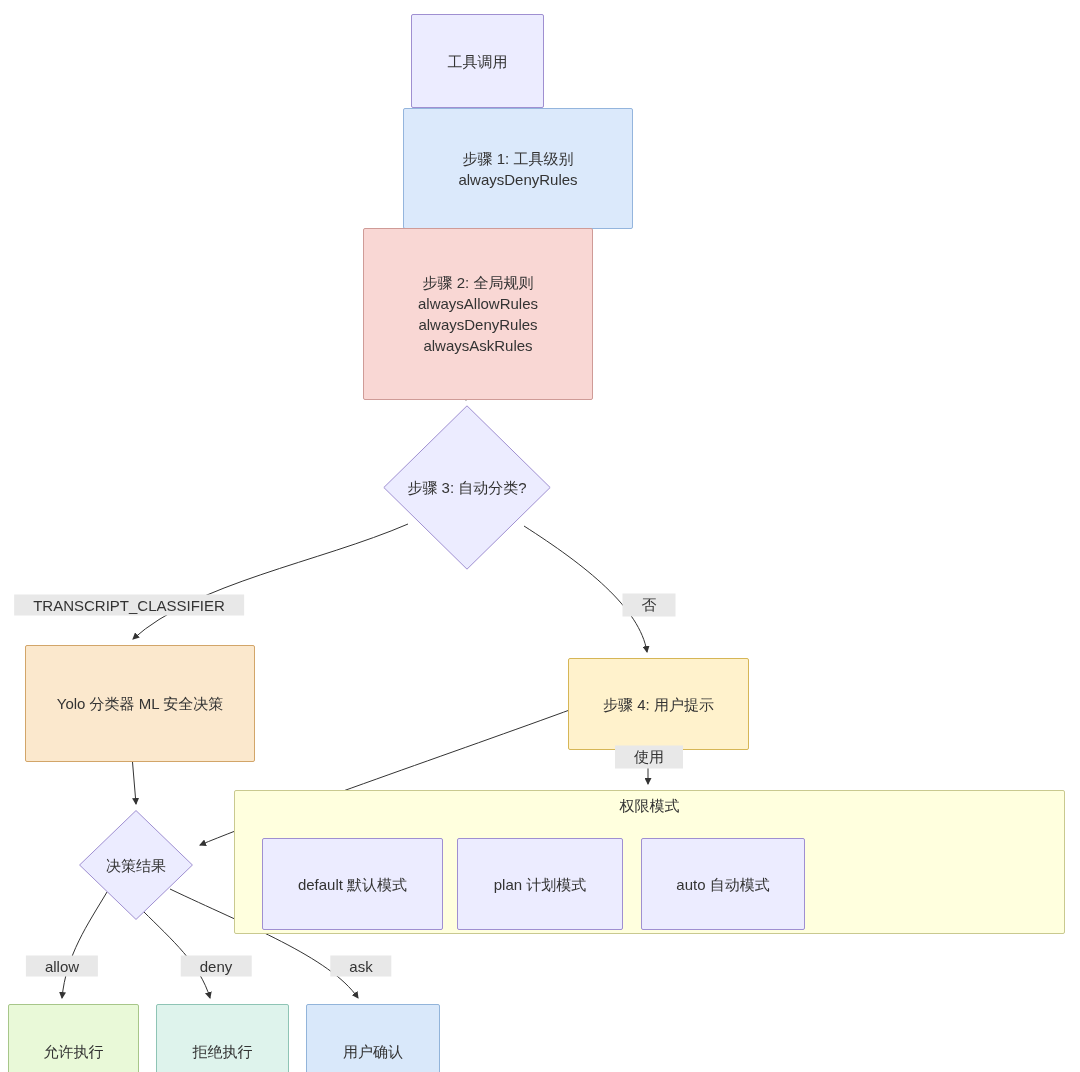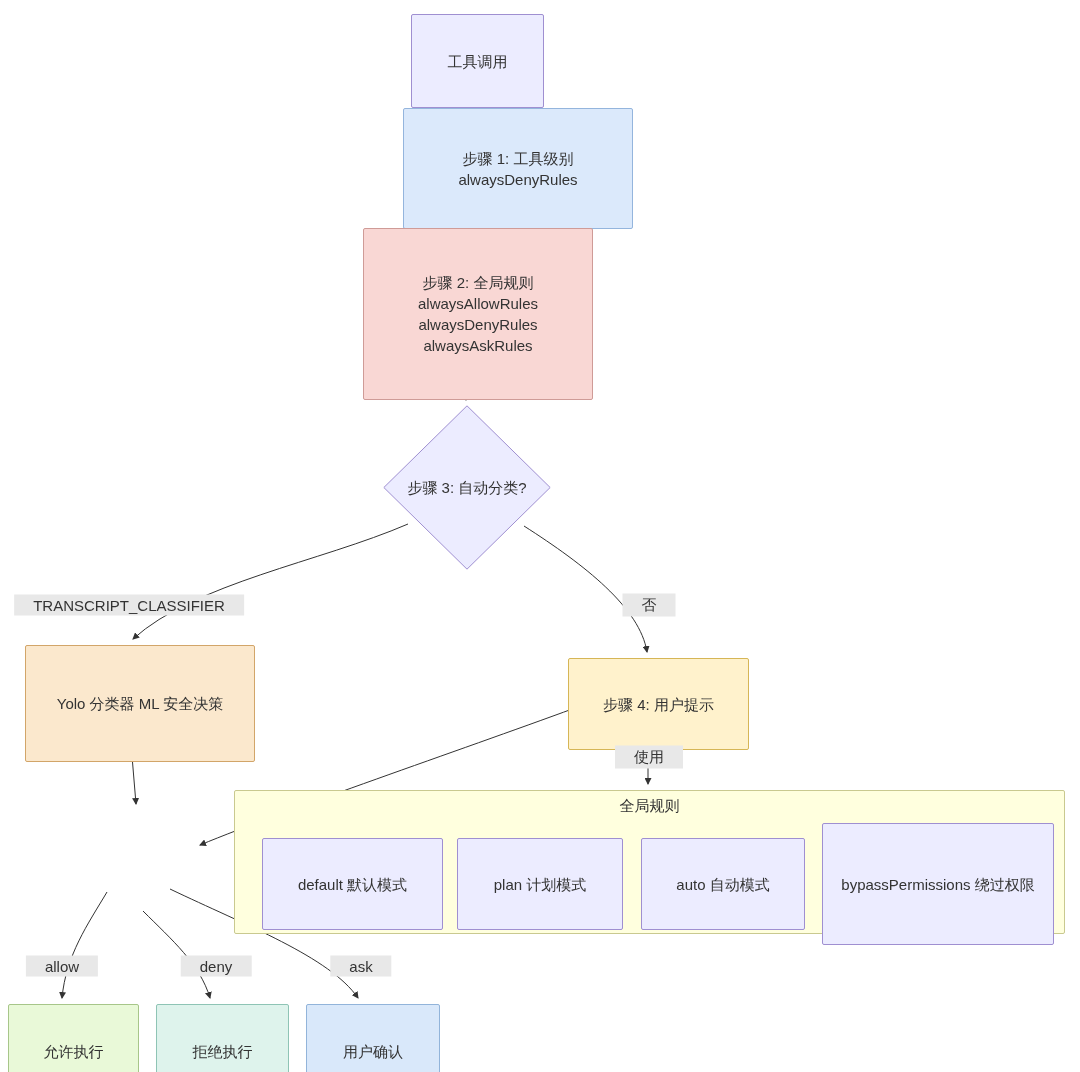--- a/index.html
+++ b/index.html
@@ -45,21 +45,21 @@
     <path d="M524,526 C585,565 640,608 647,652" marker-end="url(#arrowhead)"></path>
     <path d="M648,708 L648,784" marker-end="url(#arrowhead)"></path>
     <path d="M129,720 C131,748 134,776 136,804" marker-end="url(#arrowhead)"></path>
     <path d="M575,708 C455,752 290,808 200,845" marker-end="url(#arrowhead)"></path>
     <path d="M107,892 C88,924 66,955 62,998" marker-end="url(#arrowhead)"></path>
     <path d="M143,911 C172,940 200,964 210,998" marker-end="url(#arrowhead)"></path>
     <path d="M170,889 C245,925 330,957 358,998" marker-end="url(#arrowhead)"></path>
   </svg>
 
   <div class="group" style="left:234px;top:790px;width:829px;height:142px">
-    <div class="group-title">全局规则</div>
+    <div class="group-title">权限模式</div>
   </div>
 
   <div class="node rect lavender" style="left:411px;top:14px;width:111px;height:52px">
     <span>工具调用</span>
   </div>
 
   <div class="node rect blue" style="left:363px;top:108px;width:208px;height:79px">
     <div>步骤 1: 工具级别</div>
     <div>alwaysDenyRules</div>
   </div>
@@ -91,24 +91,27 @@
   </div>
 
   <div class="node rect lavender" style="left:457px;top:838px;width:144px;height:50px">
     <span>plan 计划模式</span>
   </div>
 
   <div class="node rect lavender" style="left:641px;top:838px;width:142px;height:50px">
     <span>auto 自动模式</span>
   </div>
 
-  <div class="node rect lavender" style="left:822px;top:823px;width:210px;height:80px">
-    <span>bypassPermissions 绕过权限</span>
+
+  <div class="node diamond" style="left:79px;top:810px;width:114px;height:110px">
+    <svg viewBox="0 0 100 100" preserveAspectRatio="none">
+      <polygon points="50,0.5 99.5,50 50,99.5 0.5,50" vector-effect="non-scaling-stroke"></polygon>
+    </svg>
+    <span class="label">决策结果</span>
   </div>
-
 
   <div class="node rect green" style="left:8px;top:1004px;width:109px;height:52px">
     <span>允许执行</span>
   </div>
 
   <div class="node rect mint" style="left:156px;top:1004px;width:111px;height:52px">
     <span>拒绝执行</span>
   </div>
 
   <div class="node rect lightblue" style="left:306px;top:1004px;width:112px;height:52px">

